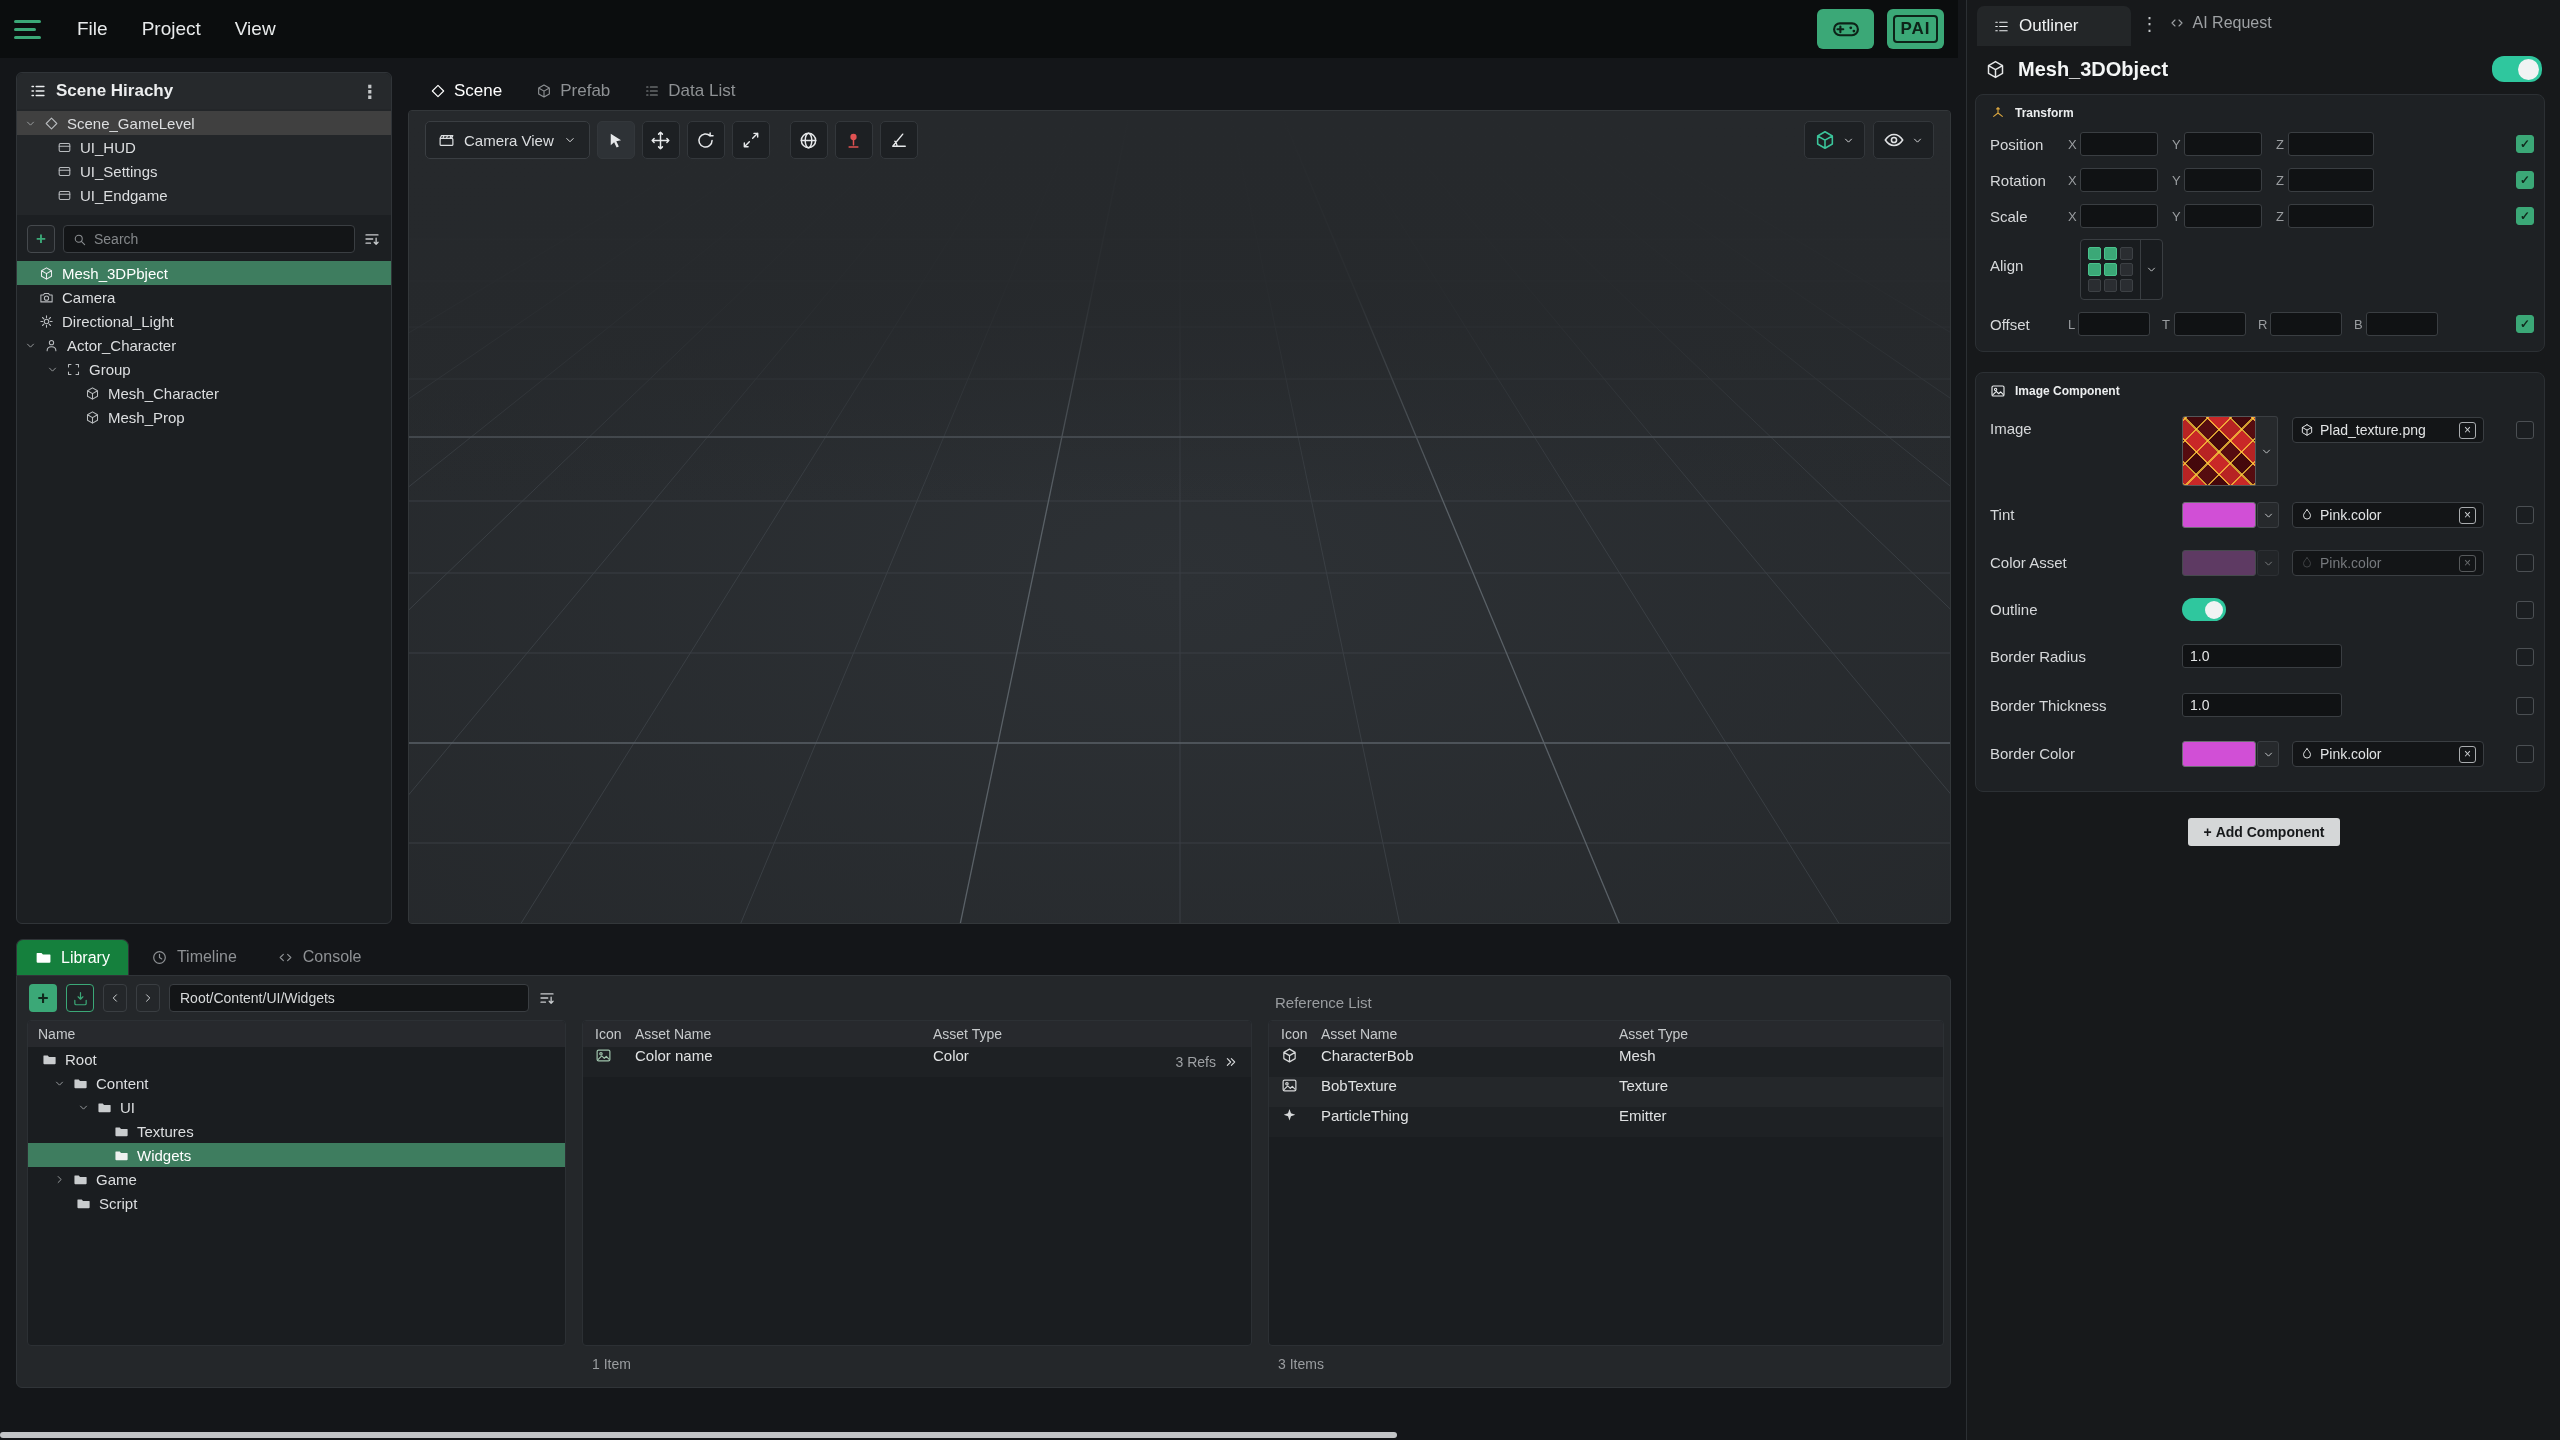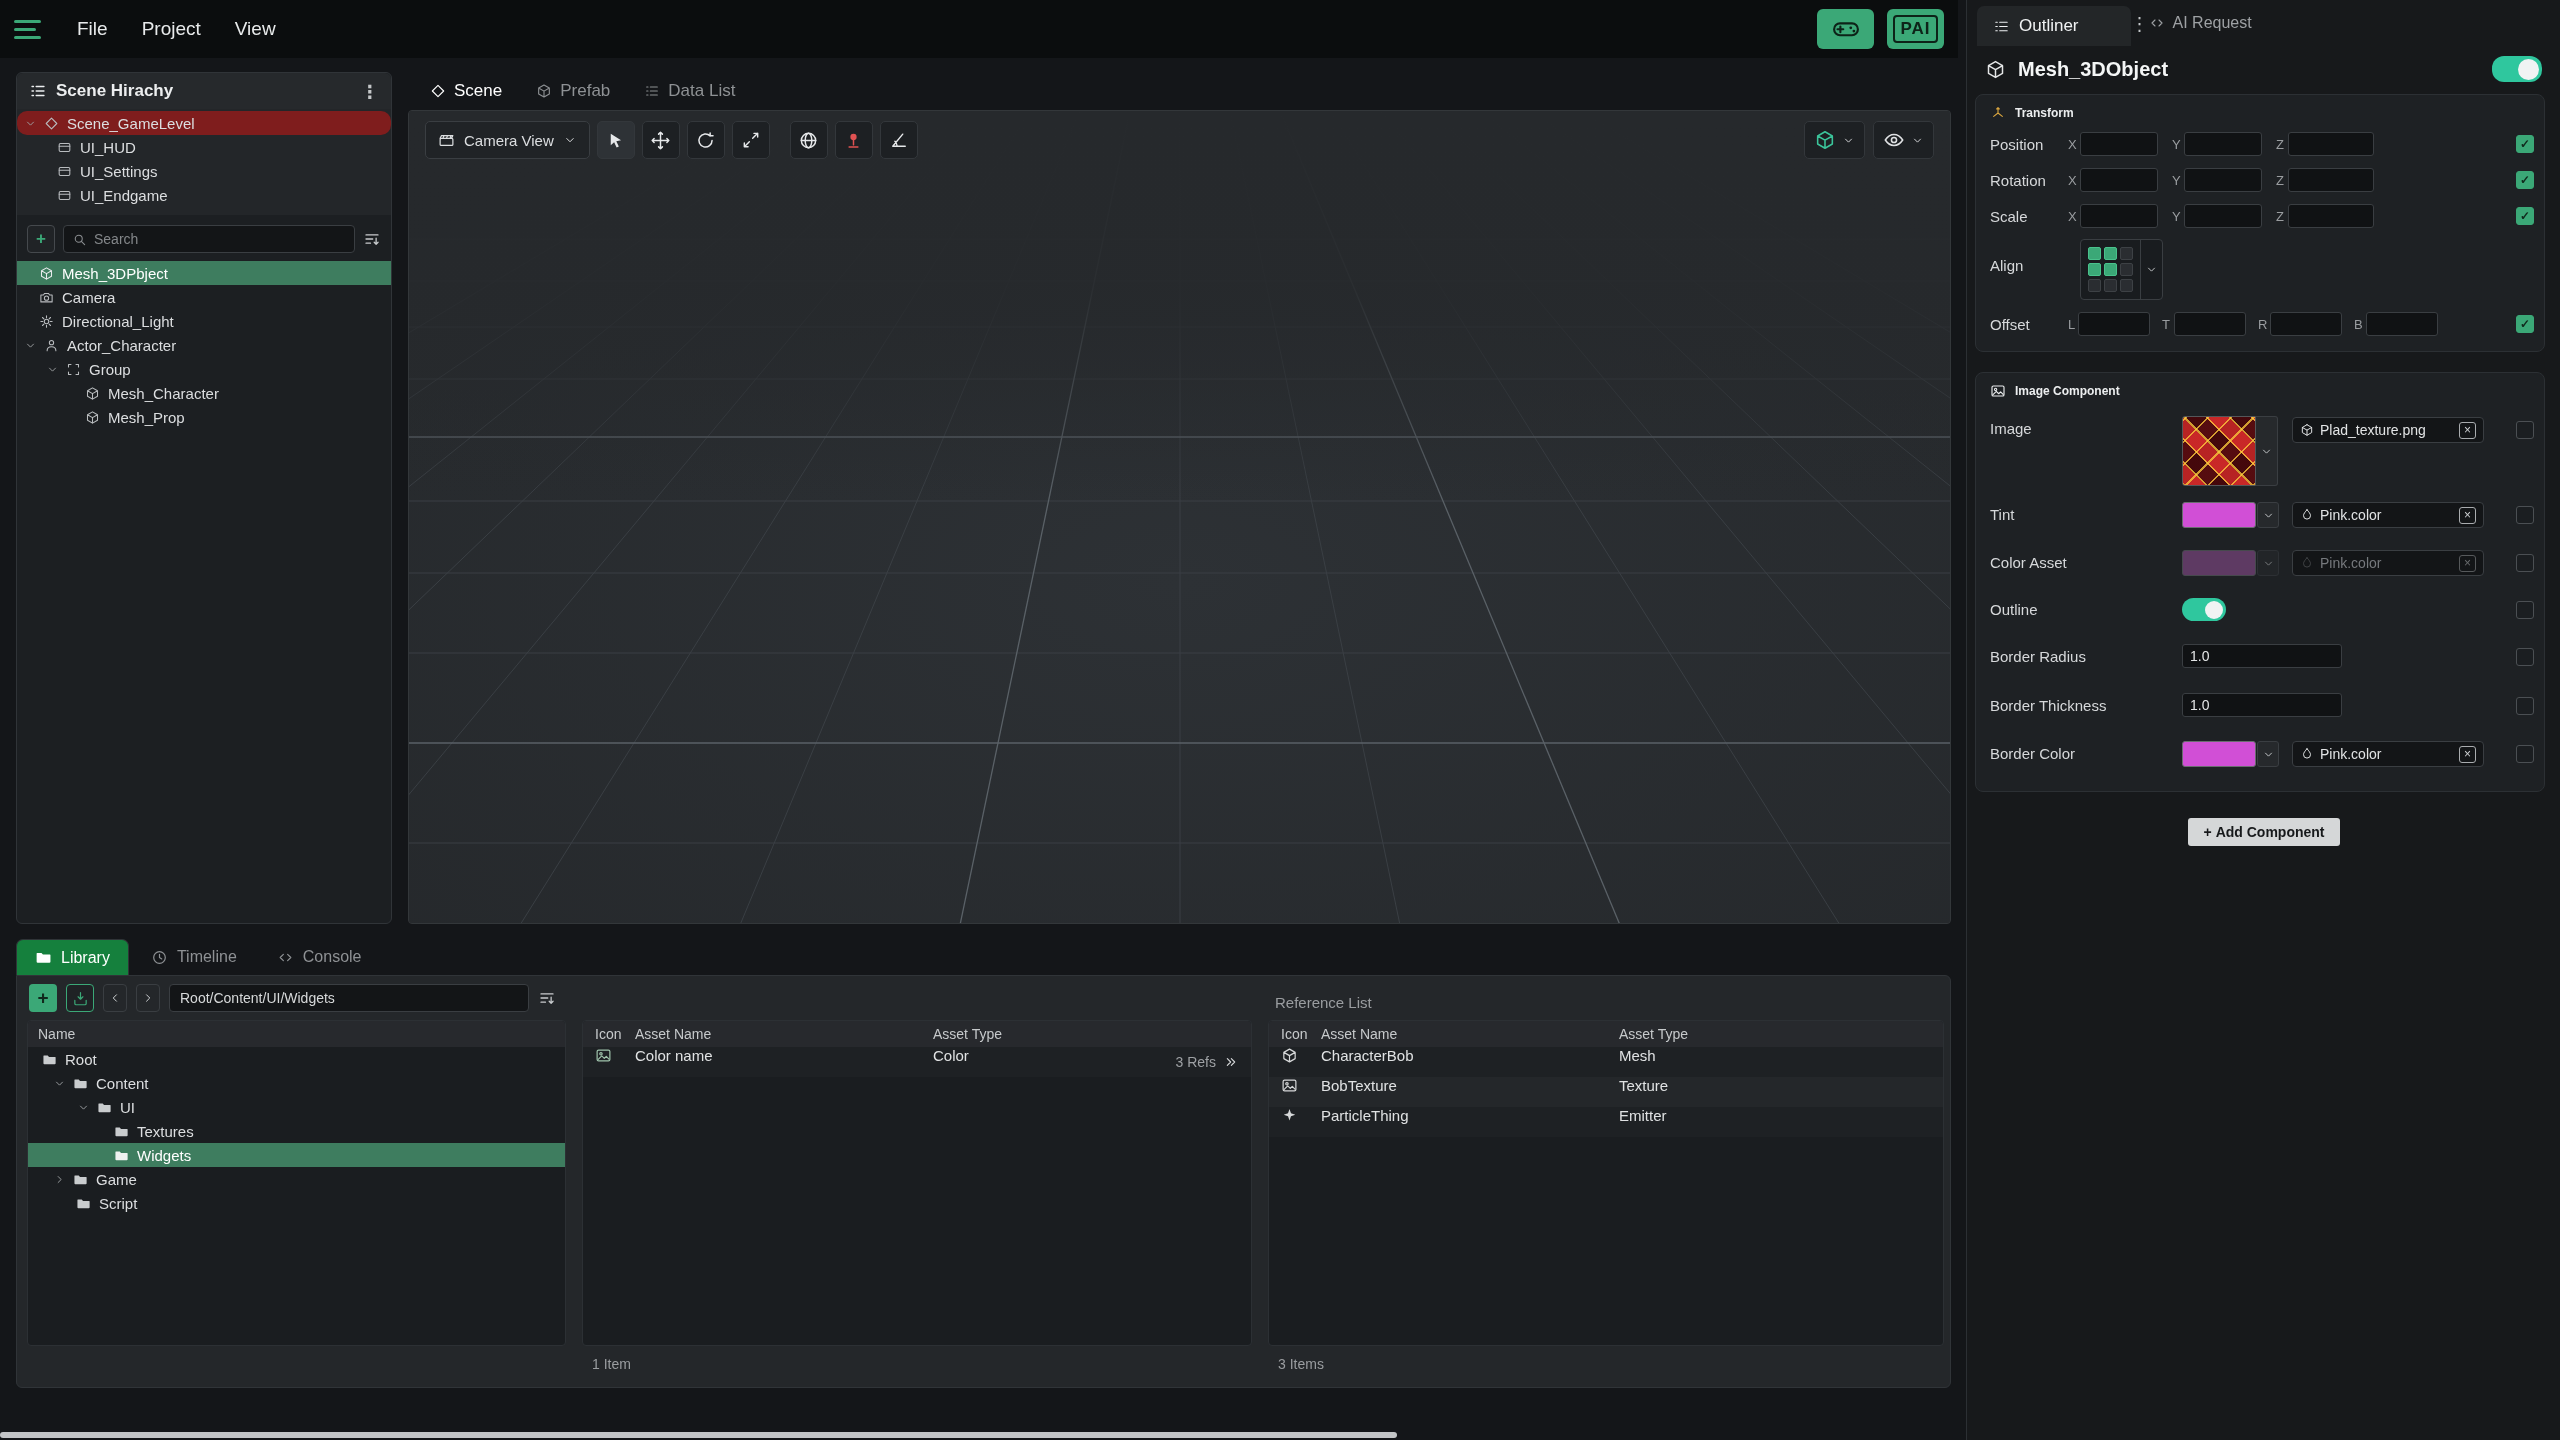--- a/index.html
+++ b/index.html
@@ -41,21 +41,21 @@
   .pai { font-size:17px; font-weight:bold; color:#0d2318; border:2.5px solid #0d2318; border-radius:4px; padding:2px 5px; letter-spacing:1px; }
 
   
   .hier { left:16px; top:72px; width:376px; height:852px; background:#1c1f22; }
   .phead { height:36px; background:#26292c; border-radius:6px 6px 0 0; display:flex; align-items:center; padding:0 12px; gap:9px; font-size:17px; font-weight:bold; color:#eceeef; }
   .phead .kebab { margin-left:auto; color:#c4c7c9; font-size:18px; }
   .levelblock { background:#232629; padding:2px 0 8px; }
   .trow { height:24px; display:flex; align-items:center; gap:7px; font-size:15px; color:#dcdee0; padding-right:8px; }
   .trow .caret { width:14px; display:flex; justify-content:center; color:#9fa2a5; flex:0 0 14px; }
   .trow .ticon { color:#b9bcbf; flex:0 0 16px; }
-  .trow.sel-gray { background:#7f1d1d;border-radius:10px; }
+  .trow.sel-gray { background:#404040; }
   .trow.sel-green { background:#3E7D5F; color:#fff; }
   .searchrow { display:flex; align-items:center; gap:8px; padding:10px 10px 8px; }
   .plusbtn { width:28px; height:28px; border:1px solid #45494d; background:#202326; border-radius:4px; color:#3BA877; font-size:17px; font-weight:bold; display:flex; align-items:center; justify-content:center; }
   .searchbox { flex:1; height:28px; background:#131517; border:1px solid #3a3e42; border-radius:4px; display:flex; align-items:center; gap:7px; padding:0 8px; color:#8a8d90; }
   .searchbox input { flex:1; background:transparent; border:none; color:#dcdee0; font-size:14px; font-family:inherit; }
   .searchbox input::placeholder { color:#84878a; }
   .iconbtn { color:#c9ccce; display:flex; align-items:center; justify-content:center; }
 
   
   .vtabs { position:absolute; left:408px; top:72px; width:1543px; height:38px; display:flex; align-items:center; gap:6px; padding:0 8px; }
@@ -87,21 +87,21 @@
   .acell-name { flex:0 0 298px; }
   .acell-type { flex:1; }
   .arow { height:30px; display:flex; font-size:15px; color:#e0e2e3; background:#1e2124; }
   .arow.alt { background:#24272a; }
   .refs { margin-left:auto; display:flex; align-items:center; gap:7px; padding-right:12px; color:#9ea1a4; font-size:14px; }
   .reflist-title { position:absolute; font-size:15px; color:#9a9da0; }
   .footnote { position:absolute; font-size:14px; color:#9a9da0; }
 
   
   .outliner { position:absolute; left:1966px; top:0; width:594px; height:1440px; background:#17191b; border-left:1px solid #2c3034; }
-  .otabs { height:46px; display:flex; align-items:center; padding:0 10px; }
+  .otabs { height:46px; display:flex; align-items:center; padding:0 10px; gap:10px; }
   .otab { display:flex; align-items:center; gap:9px; background:#232628; border-radius:7px 7px 0 0; height:40px; margin-top:6px; padding:0 52px 0 16px; font-size:17px; color:#f0f2f3; }
   .aireq { display:flex; align-items:center; gap:8px; font-size:16px; color:#9ea1a4; }
   .objhead { height:46px; display:flex; align-items:center; gap:12px; padding:0 18px; }
   .objhead .name { font-size:20px; font-weight:bold; color:#f4f6f6; }
   .card { position:absolute; left:8px; width:570px; background:#1e2124; border:1px solid #2c3034; border-radius:8px; }
   .cardhead { display:flex; align-items:center; gap:9px; padding:10px 14px 6px; font-size:12px; font-weight:bold; color:#eceeef; }
   .prow { position:absolute; left:0; width:100%; display:flex; align-items:center; }
   .plabel { position:absolute; left:14px; font-size:15px; color:#d6d8da; }
   .axl { position:absolute; font-size:13px; color:#9a9da0; }
   .rowchk { position:absolute; left:540px; }

